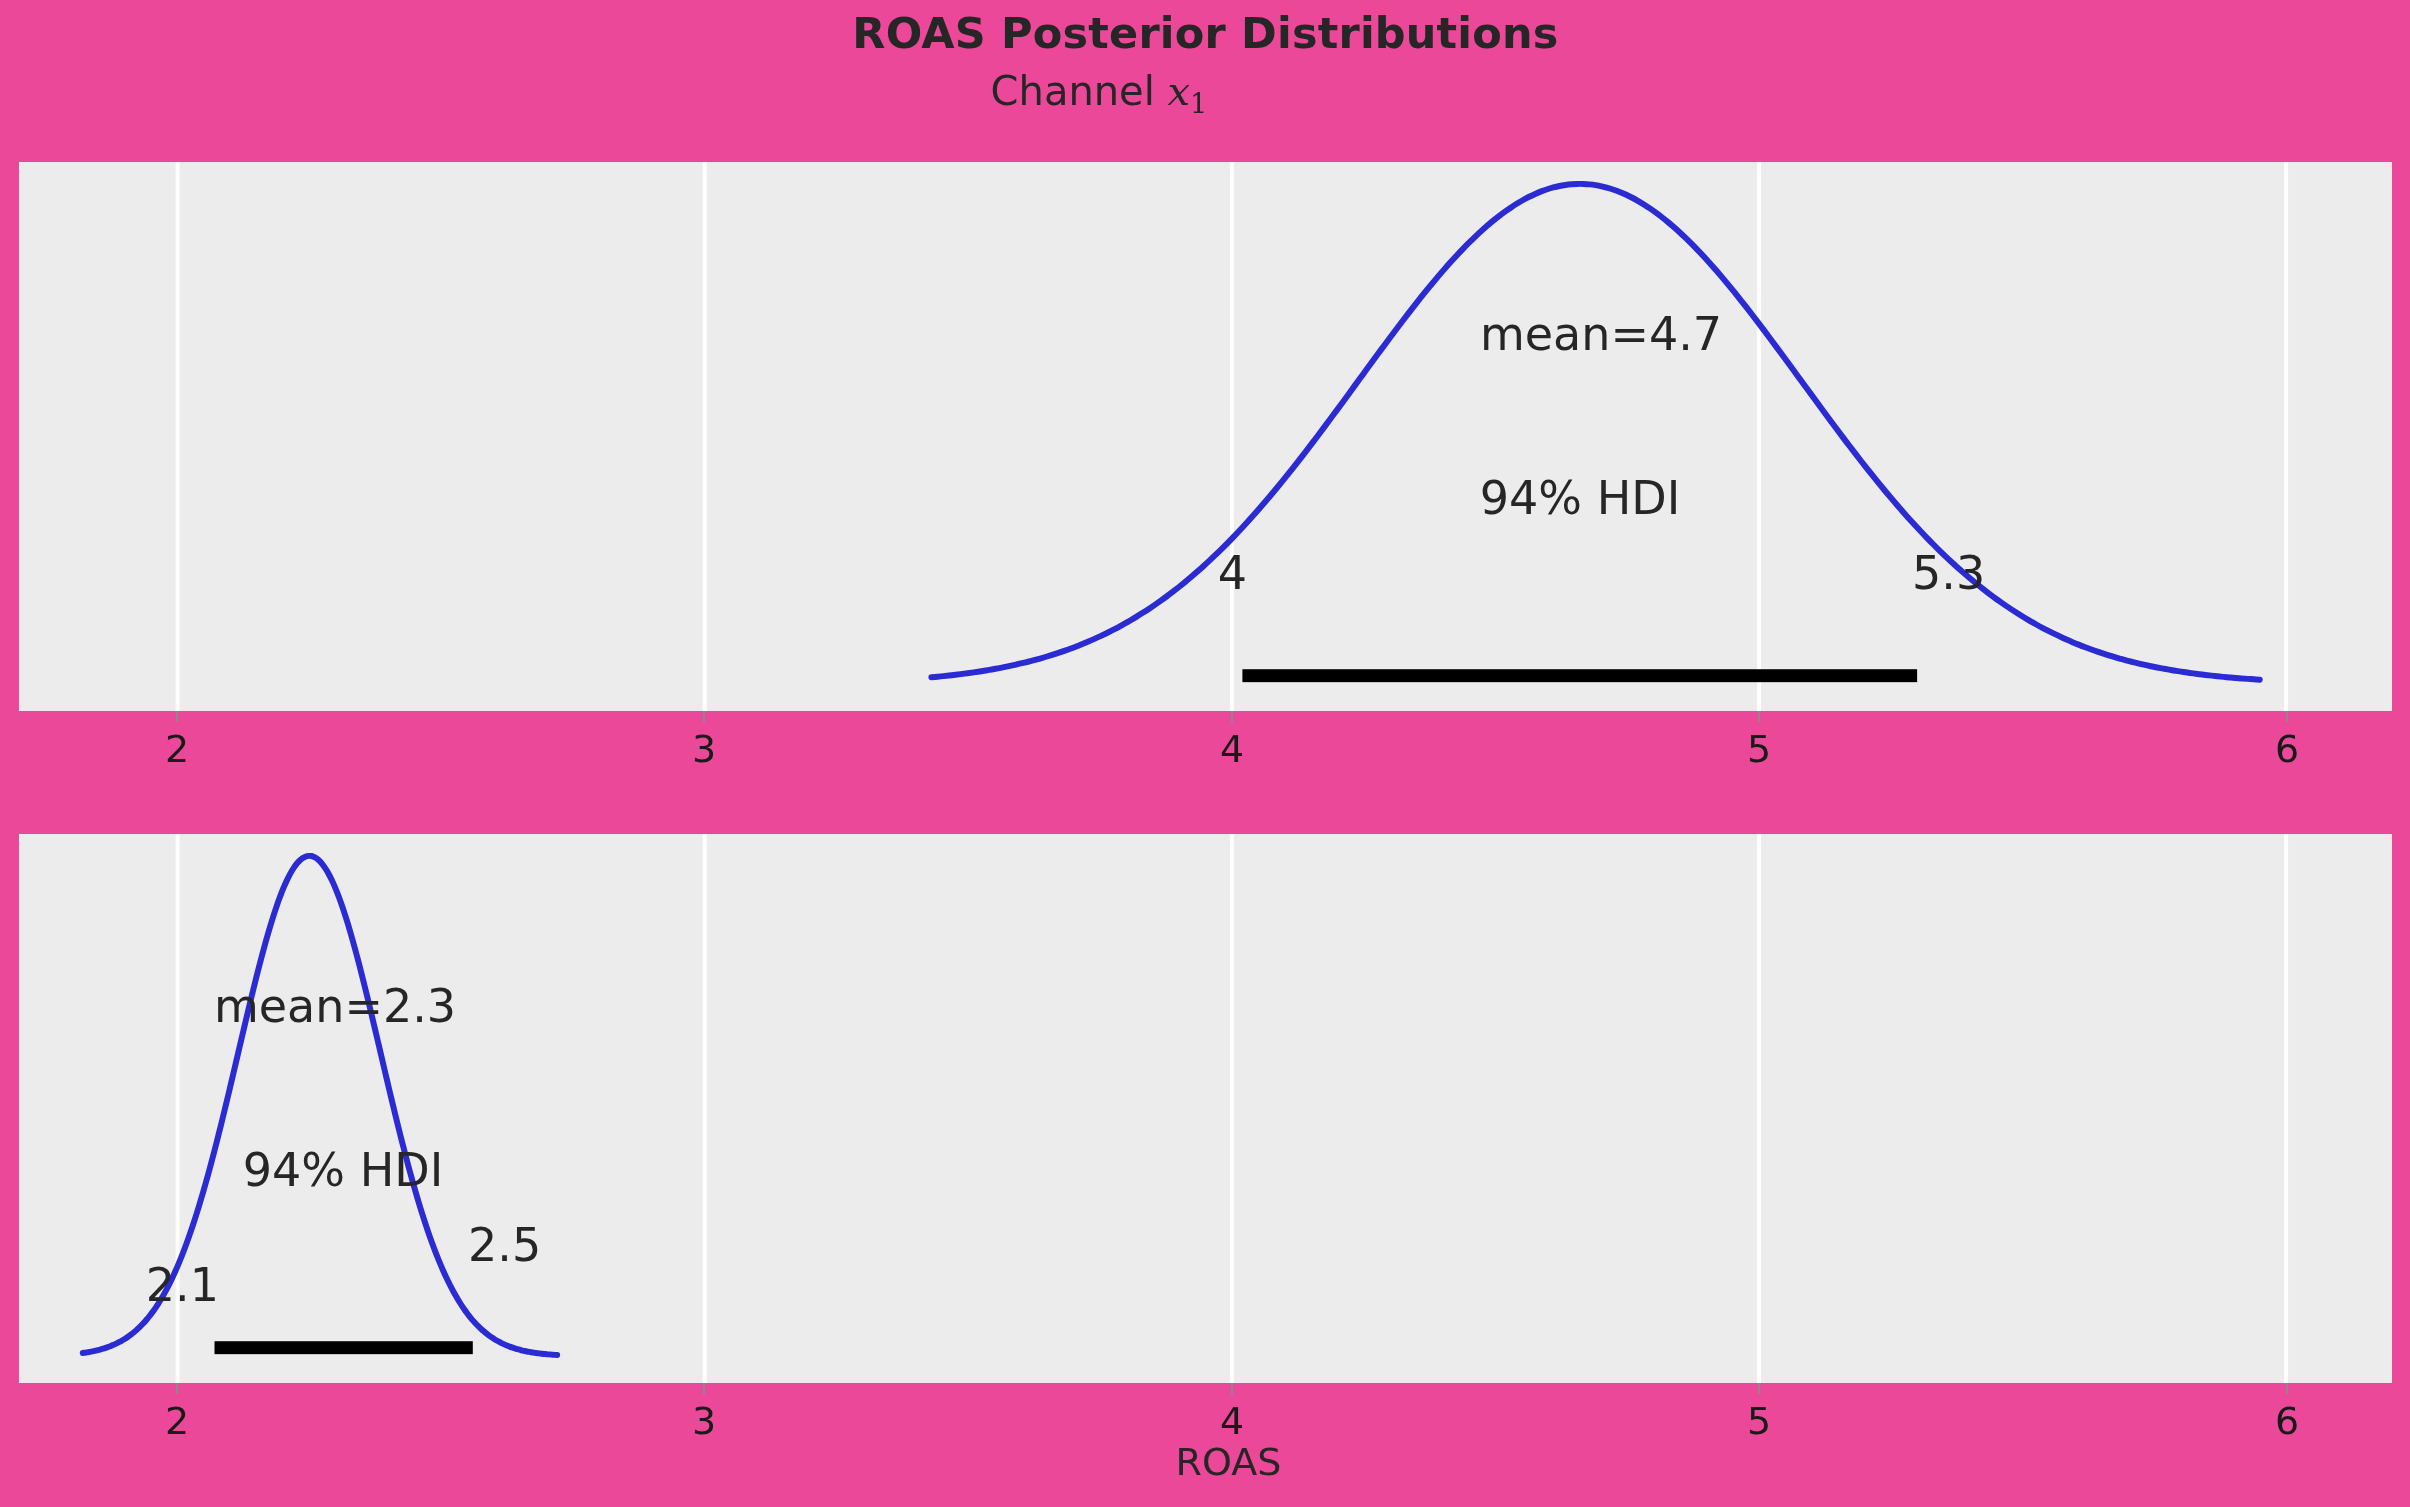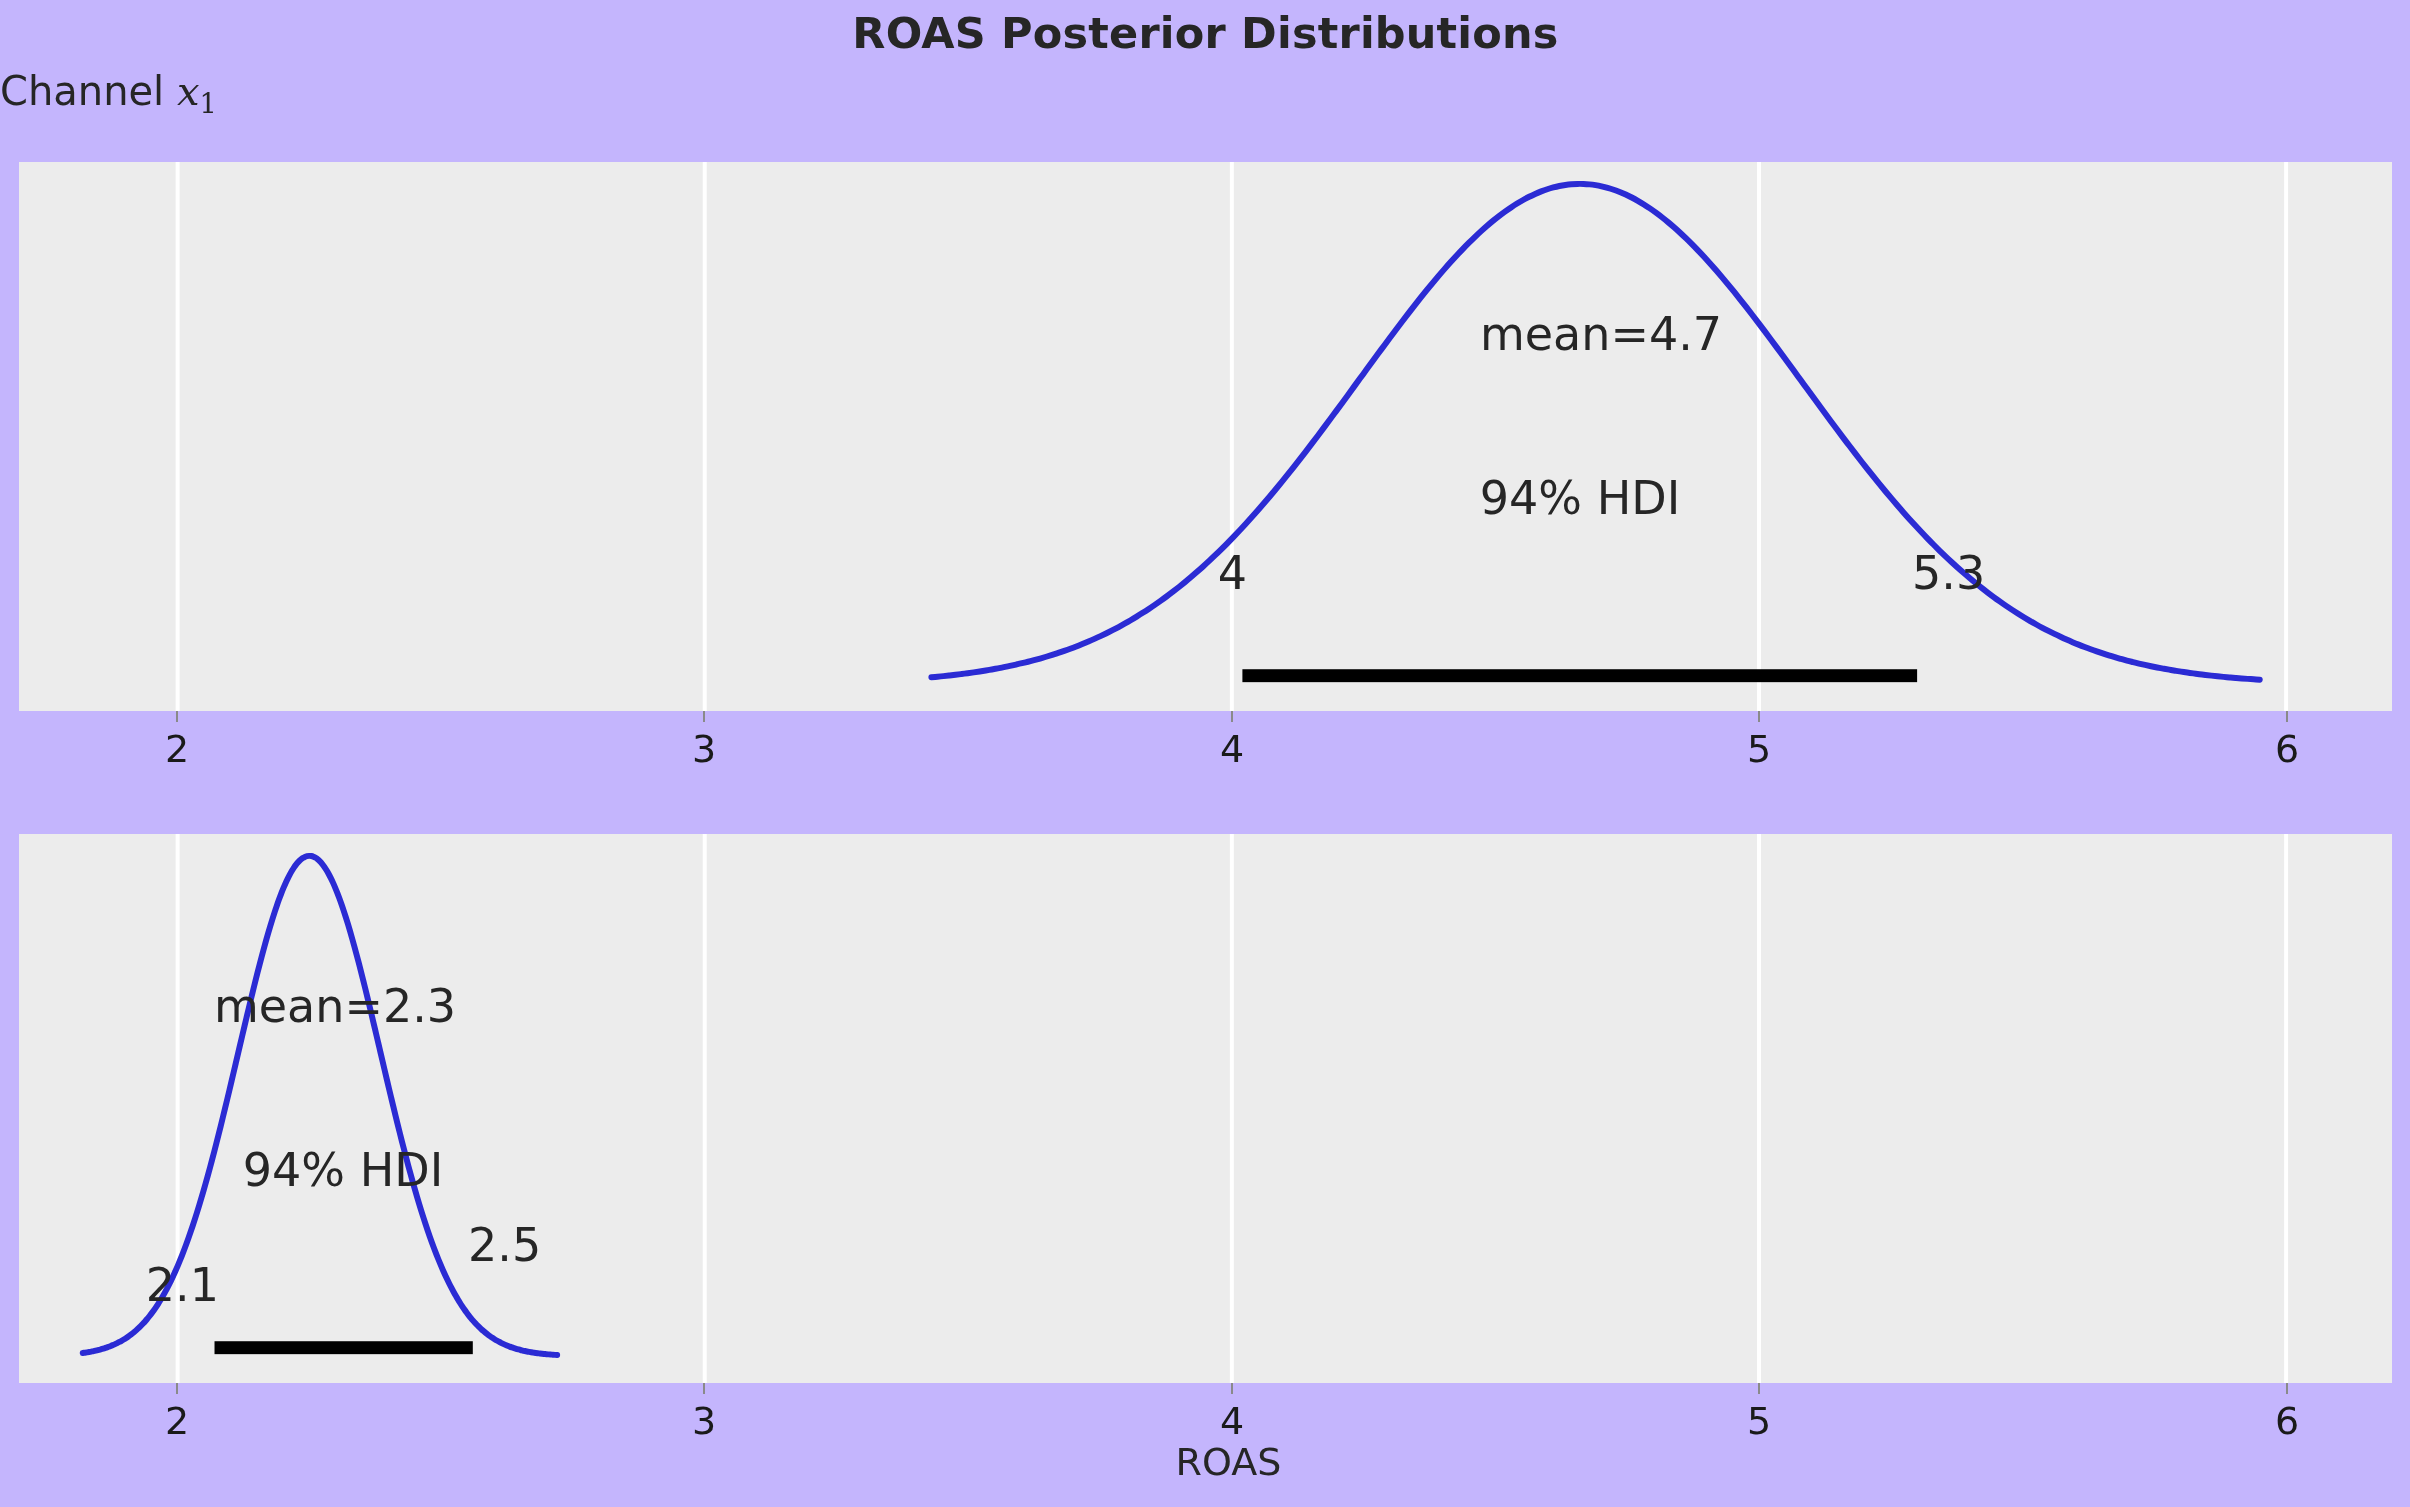--- a/index.html
+++ b/index.html
@@ -10,36 +10,37 @@
   body {
     width: 2411px;
     height: 1507px;
     font-family: "DejaVu Sans", sans-serif;
     overflow: hidden;
   }
   #figure {
     position: relative;
     width: 2411px;
     height: 1507px;
-    background: #c4b5fd;
+    background: #ec4899;
   }
   .fig-title {
     position: absolute;
     left: 0;
     top: 8px;
     width: 2411px;
     text-align: center;
     font-size: 43px;
     font-weight: bold;
     color: #262626;
     letter-spacing: 0.2px;
   }
   .subplot-title {
     position: absolute;
     width: 2198px;
+    text-align: center;
     font-size: 40px;
     color: #262626;
   }
   .subplot-title .mathvar {
     font-family: "DejaVu Serif", serif;
     font-style: italic;
   }
   .subplot-title sub {
     font-size: 0.68em;
     font-family: "DejaVu Serif", serif;

